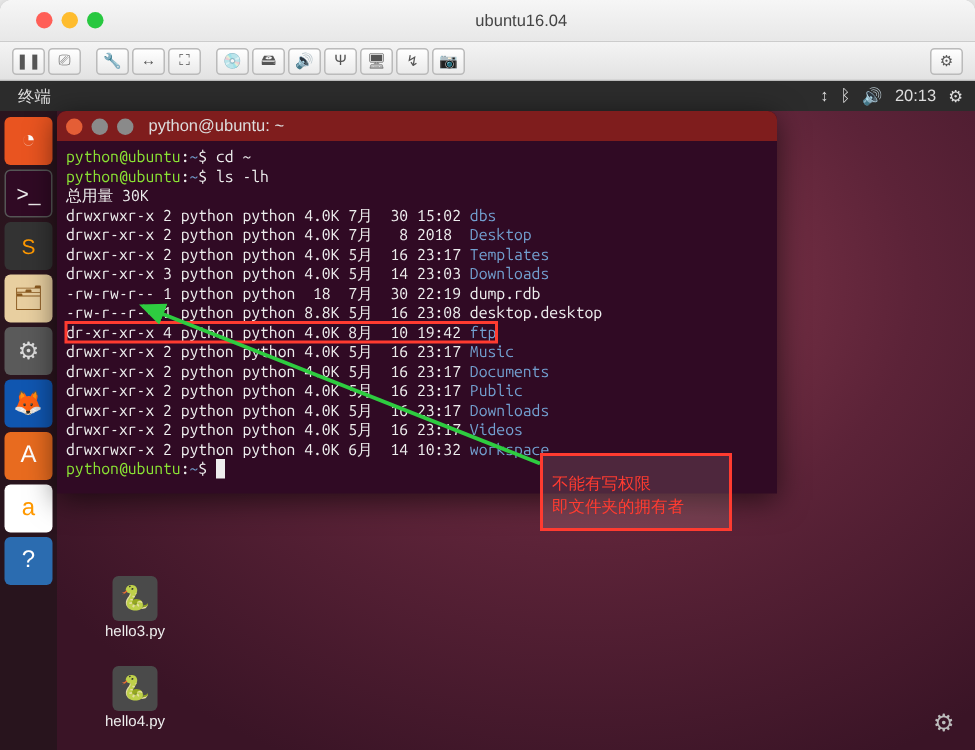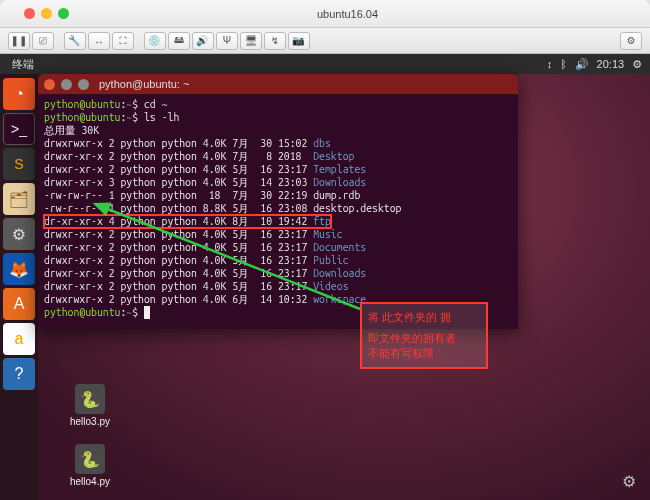--- a/index.html
+++ b/index.html
@@ -158,24 +158,23 @@
       <svg class="arrow-svg" width="480" height="300">
         <defs>
             <marker id="ah" markerWidth="8" markerHeight="8" refX="6" refY="3" orient="auto">
               <path d="M0,0 L7,3 L0,6 Z" fill="#2ecc40"></path>
             </marker>
           </defs>
         <line x1="320" y1="235" x2="55" y2="130" stroke="#2ecc40" stroke-width="2.5" marker-end="url(#ah)"></line>
       </svg>
 
       <div class="annotation">
-        <div>将 此文件夹的 拥</div>
         <div style="height:6px"></div>
+        <div>不能有写权限</div>
         <div>即文件夹的拥有者</div>
-        <div>不能有写权限</div>
       </div>
 
       <div class="desktop-icon" style="left:60px; top:330px;">
         <div class="di-glyph">🐍</div>
         <div class="di-label">hello3.py</div>
       </div>
       <div class="desktop-icon" style="left:60px; top:390px;">
         <div class="di-glyph">🐍</div>
         <div class="di-label">hello4.py</div>
       </div>

